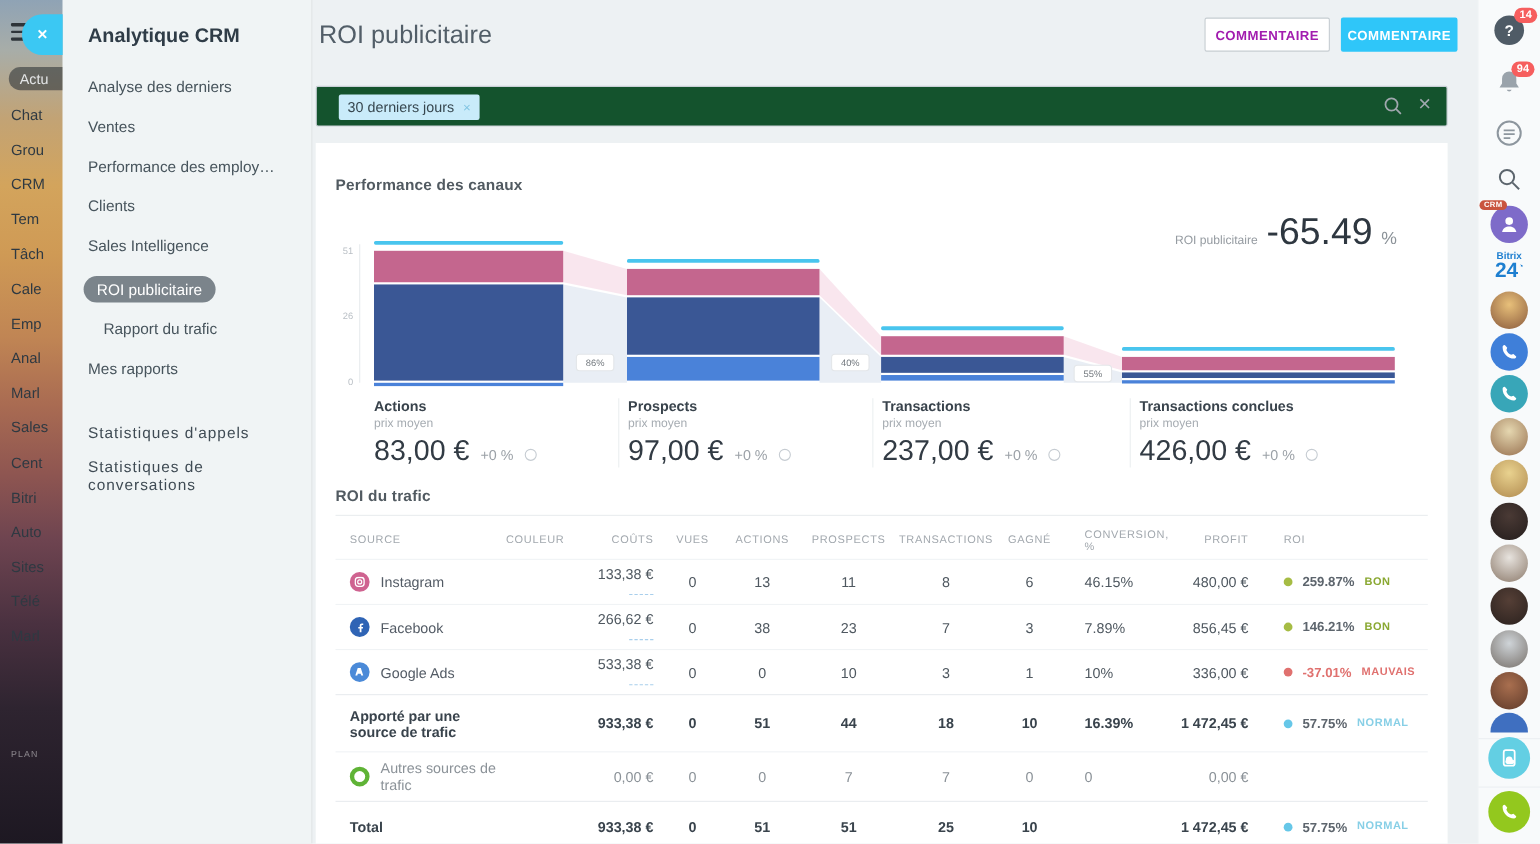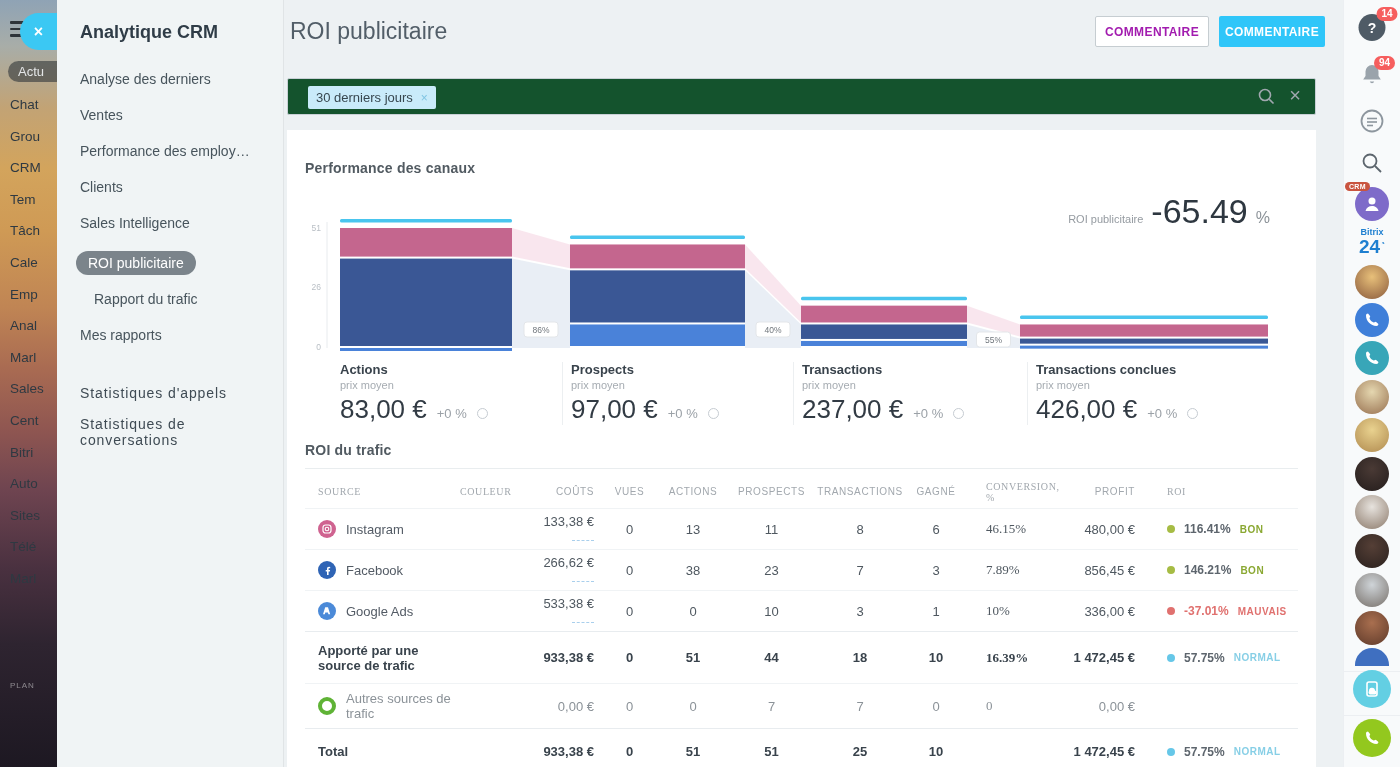--- a/index.html
+++ b/index.html
@@ -65,21 +65,21 @@
 
   .hr { position:absolute; left:18px; right:18px; top:338px; border-top:1px solid #e9edef; }
 
   .ttable { position:absolute; left:18px; right:18px; top:345px; }
   .trow { display:grid; grid-template-columns:155px 80px 62px 55px 72px 85px 92px 60px 100px 95px 1fr;
     align-items:center; min-height:41px; border-top:1px solid #f0f3f5; }
   .trow.head { min-height:33px; border-top:none; }
   .th { font-size:10px; color:#a2a8ae; letter-spacing:.6px; text-transform:uppercase; }
   .td, .th { font-size-adjust:none; }
   .td { font-size:13px; color:#4f5860; }
-  .c { justify-self:center; } .r { justify-self:end; padding-right:8px; } .l { justify-self:start;font-family:Liberation Serif, serif; }
+  .c { justify-self:center; } .r { justify-self:end; padding-right:8px; } .l { justify-self:start; }
   .pad-conv { padding-left:20px; } .pad-profit { padding-right:26px; } .pad-roi { padding-left:6px; }
   .src { display:flex; align-items:center; gap:10px; padding-left:13px; }
   .src-ico { width:18px; height:18px; border-radius:50%; flex:none; display:flex; align-items:center; justify-content:center; }
   .src-name { font-size:13px; color:#535b65; }
   .swatch { width:18px; height:18px; border-radius:3px; }
   .cost-wrap { text-align:right; padding-right:8px; }
   .cost-edit { display:inline-block; width:22px; height:6px; border-bottom:1px dashed #a9cfec; cursor:pointer; }
   .roi-cell { display:flex; align-items:center; gap:9px; }
   .dot { width:8px; height:8px; border-radius:50%; }
   .roi-val { font-size:12px; font-weight:600; color:#5d656d; }
@@ -282,21 +282,21 @@
             <div class="td cost-wrap" style="justify-self: end;"><div>133,38 €</div><span class="cost-edit"></span></div>
             <div class="td c">0</div>
             <div class="td c">13</div>
             <div class="td c">11</div>
             <div class="td c">8</div>
             <div class="td c">6</div>
             <div class="td l pad-conv">46.15%</div>
             <div class="td r pad-profit">480,00 €</div>
             <div class="td pad-roi roi-cell">
               <span class="dot" style="background: rgb(166, 188, 68);"></span>
-              <span class="roi-val">116.41%</span>
+              <span class="roi-val">259.87%</span>
               <span class="roi-status" style="color: rgb(138, 168, 50);">BON</span>
             </div>
           </div>
           <div class="trow">
             <div class="td src">
               <span class="src-ico" style="background:#2f64b5">
                 <svg width="9" height="9" viewBox="0 0 9 9">
                   <path d="M5.6 9V5.4h1.3l.2-1.5H5.6v-1c0-.4.1-.7.8-.7h.8V.9A11 11 0 0 0 6 .8C4.8.8 4 1.5 4 2.7v1.2H2.7v1.5H4V9z" fill="#fff"></path>
                 </svg>
               </span>

